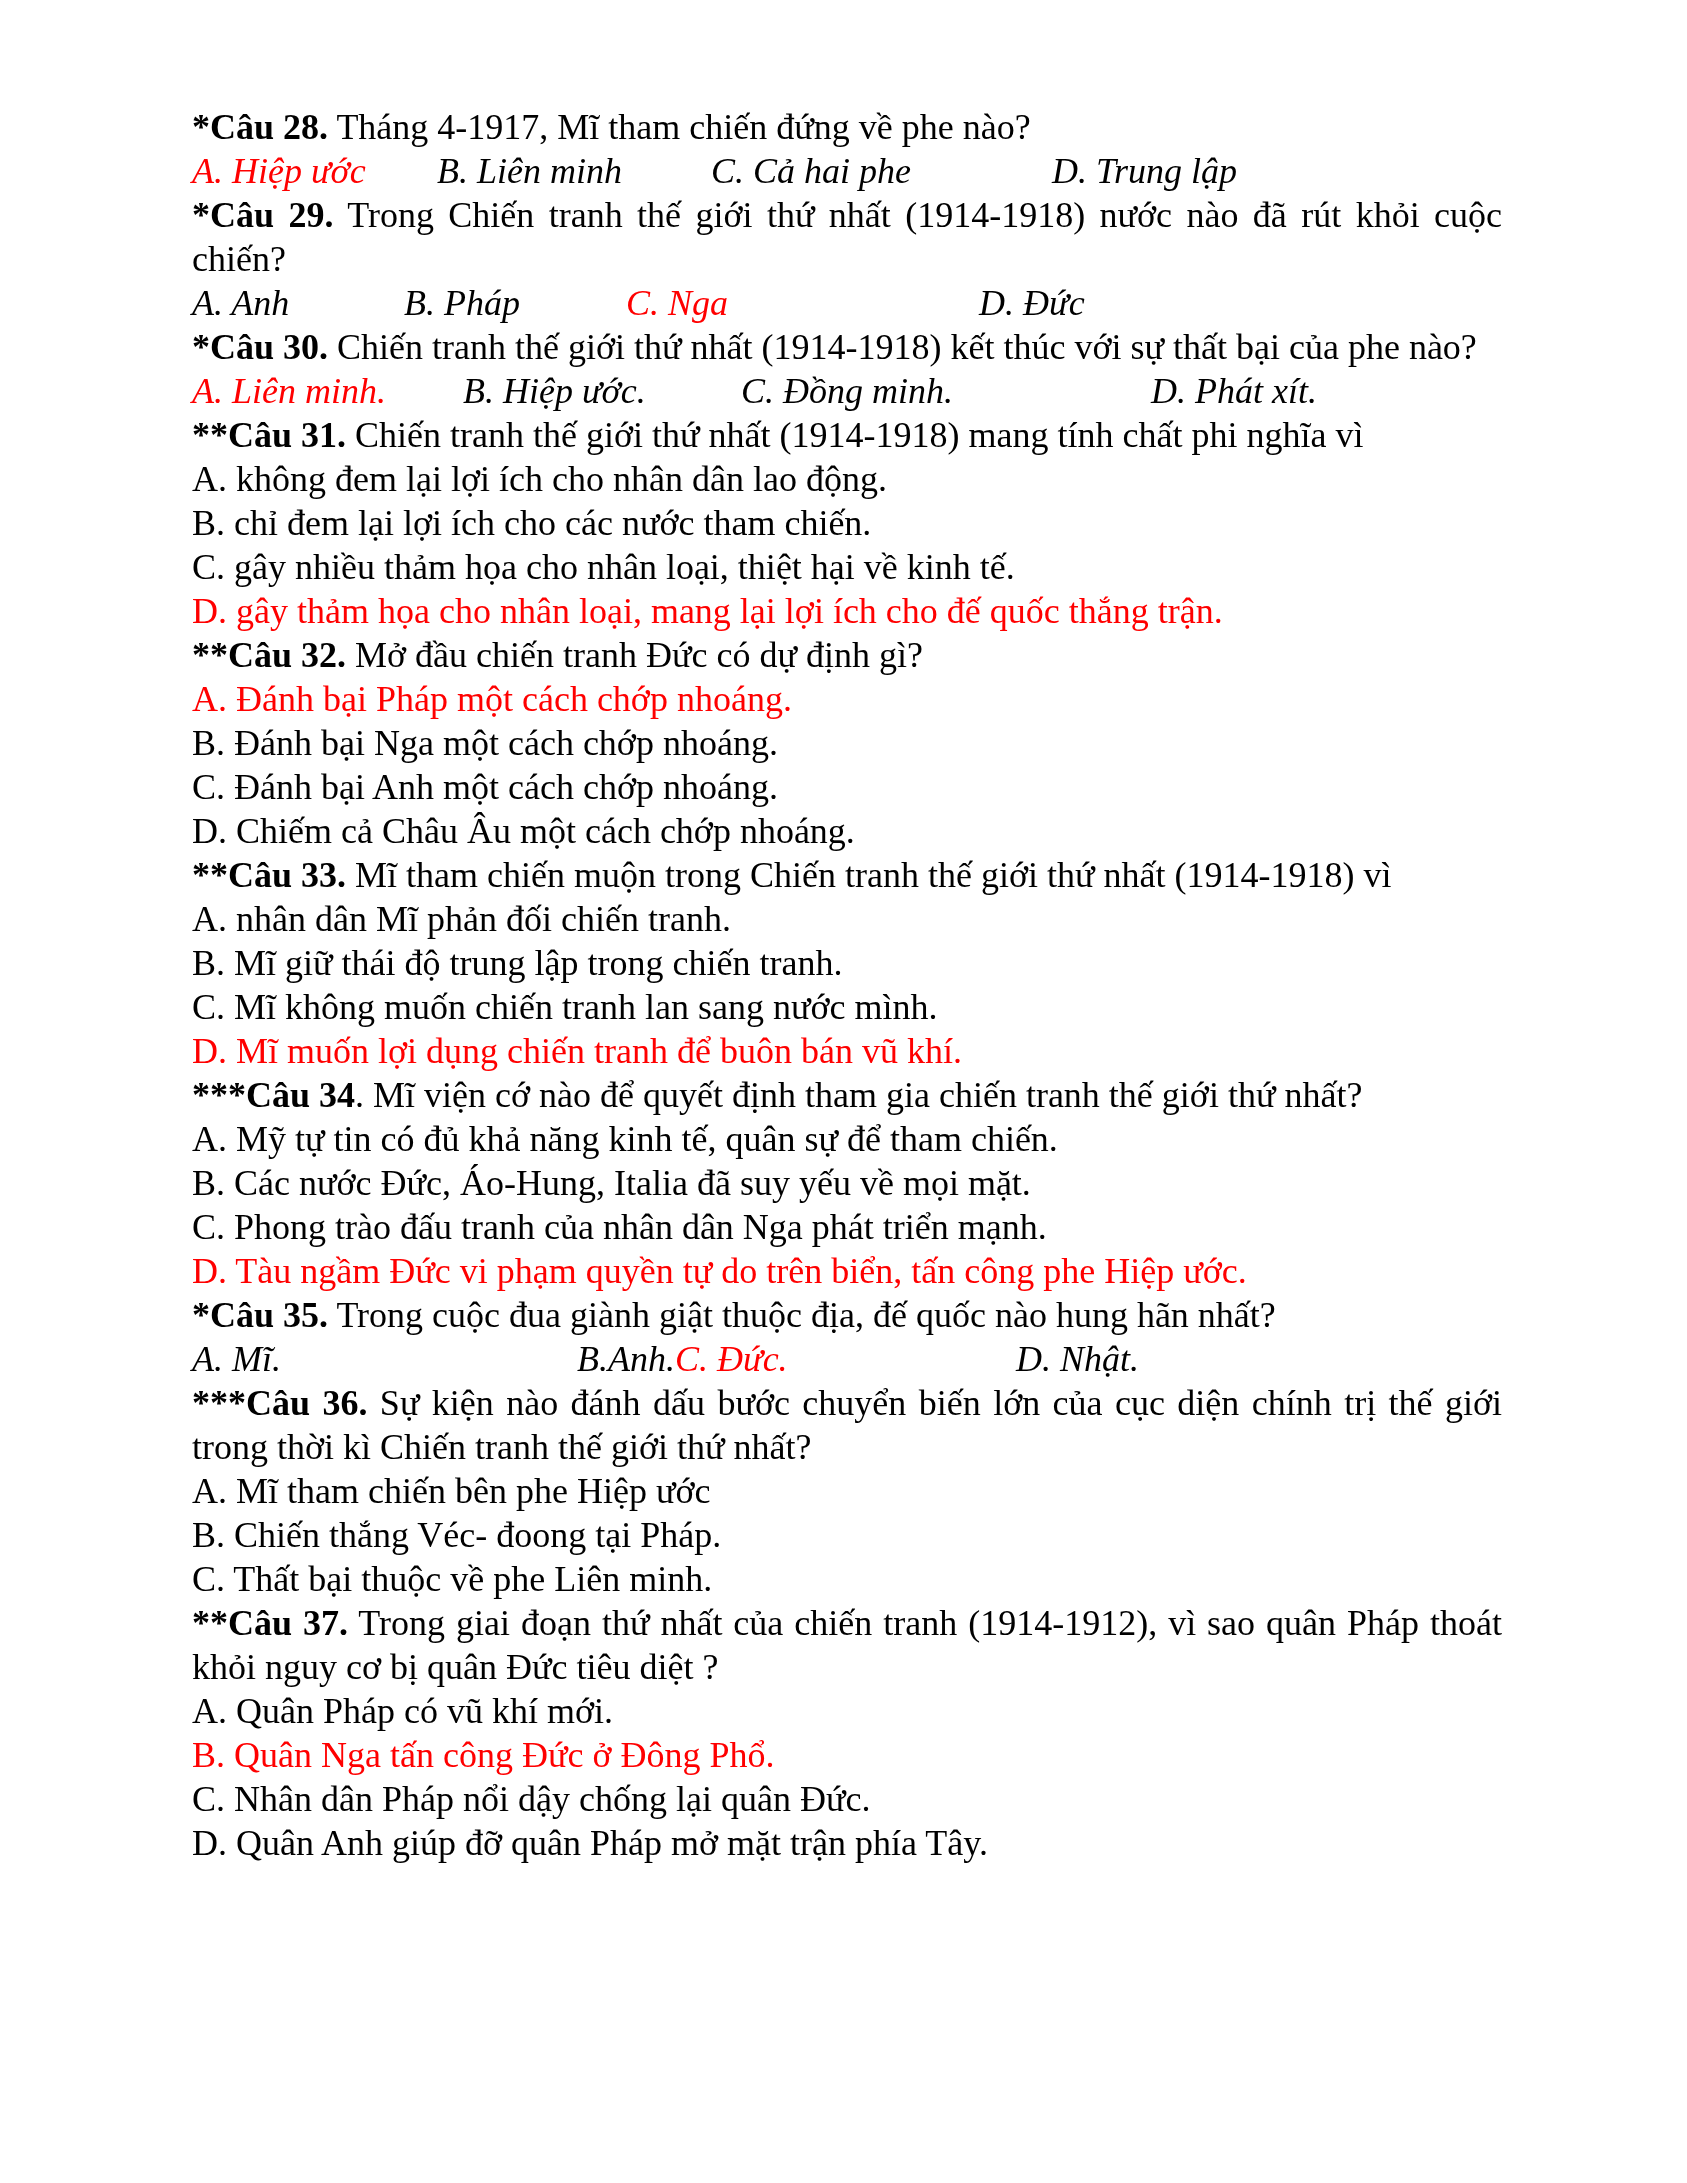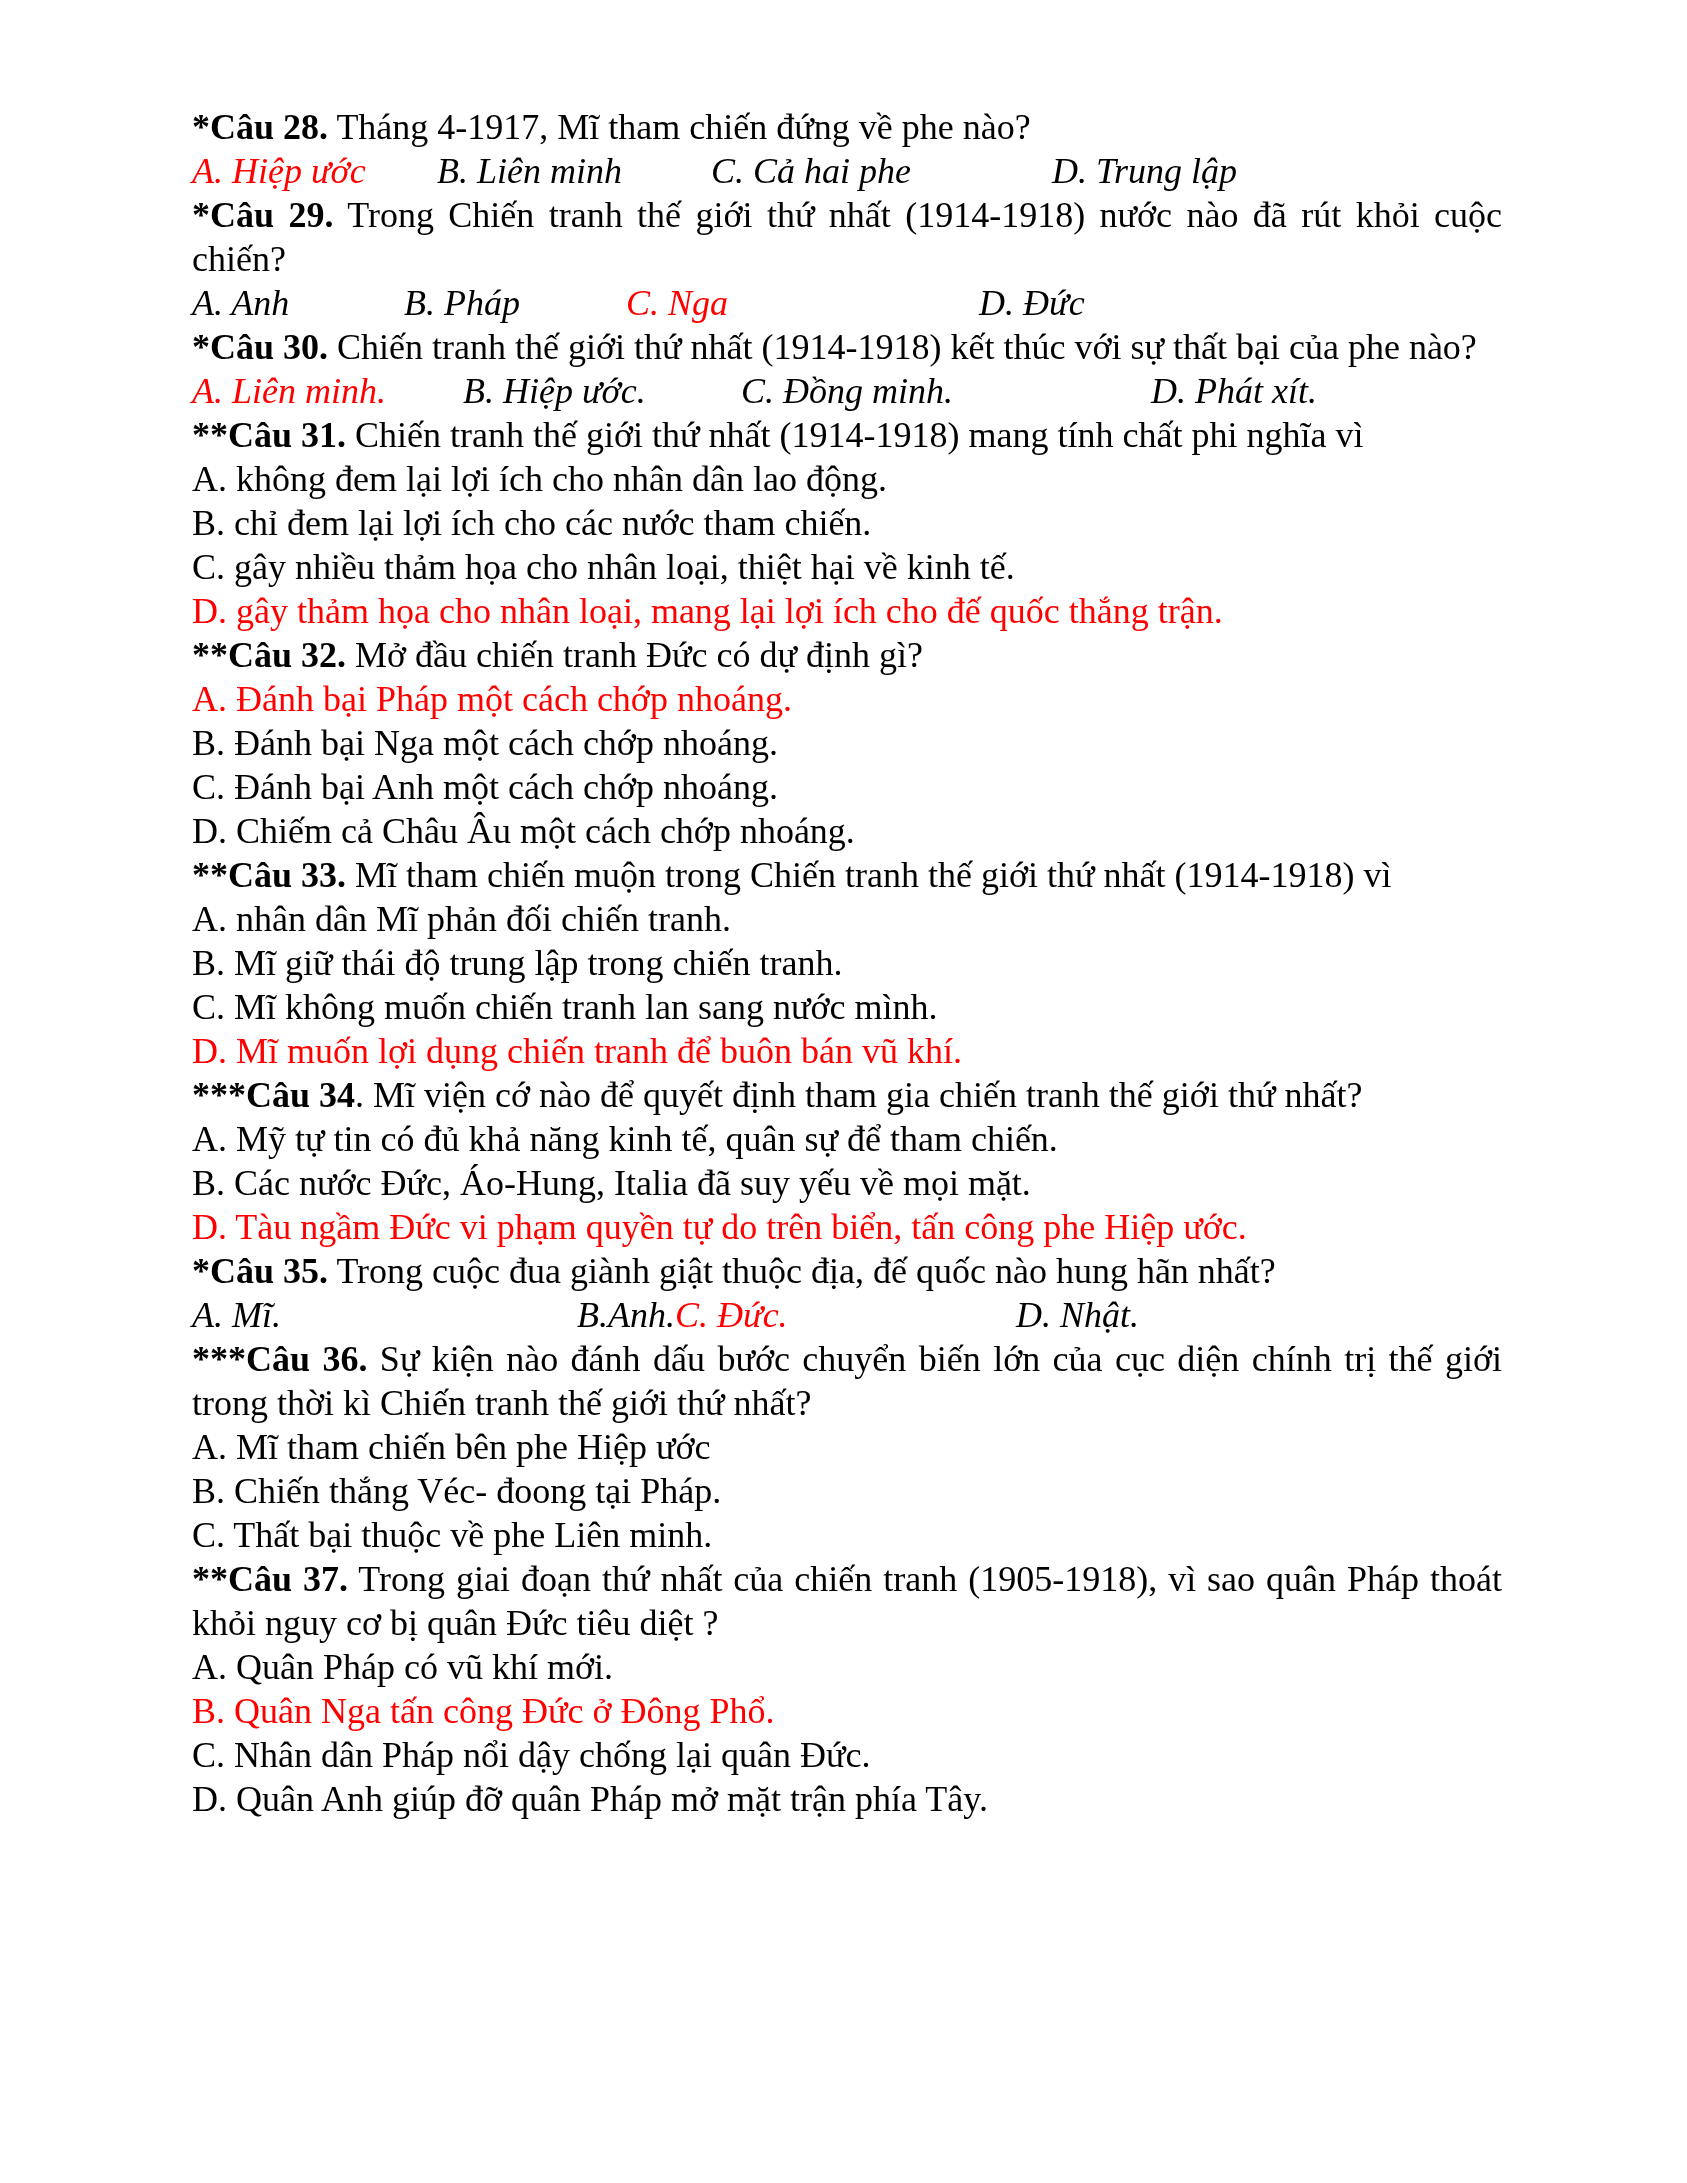--- a/index.html
+++ b/index.html
@@ -72,34 +72,35 @@
         <p class="q-text"><span class="q-label">**Câu 33.</span><span> Mĩ tham chiến muộn trong Chiến tranh thế giới thứ nhất (1914-1918) vì</span></p>
         <p class="opt-line">A. nhân dân Mĩ phản đối chiến tranh.</p>
         <p class="opt-line">B. Mĩ giữ thái độ trung lập trong chiến tranh.</p>
         <p class="opt-line">C. Mĩ không muốn chiến tranh lan sang nước mình.</p>
         <p class="opt-line red">D. Mĩ muốn lợi dụng chiến tranh để buôn bán vũ khí.</p>
       </div>
       <div>
         <p class="q-text"><span class="q-label">***Câu 34</span><span>. Mĩ viện cớ nào để quyết định tham gia chiến tranh thế giới thứ nhất?</span></p>
         <p class="opt-line">A. Mỹ tự tin có đủ khả năng kinh tế, quân sự để tham chiến.</p>
         <p class="opt-line">B. Các nước Đức, Áo-Hung, Italia đã suy yếu về mọi mặt.</p>
+        <p class="opt-line">C. Phong trào đấu tranh của nhân dân Nga phát triển mạnh.</p>
         <p class="opt-line red">D. Tàu ngầm Đức vi phạm quyền tự do trên biển, tấn công phe Hiệp ước.</p>
       </div>
       <div>
         <p class="q-text"><span class="q-label">*Câu 35.</span><span> Trong cuộc đua giành giật thuộc địa, đế quốc nào hung hãn nhất?</span></p>
         <p class="opts-inline"><span class="opt" style="width: 209px;">A. Mĩ.</span><span class="opt" style="width: 274px; text-align: right;">B.Anh.</span><span class="opt red" style="width: 341px;">C. Đức.</span><span class="opt">D. Nhật.</span></p>
       </div>
       <div>
         <p class="q-text"><span class="q-label">***Câu 36.</span><span>  Sự kiện nào đánh dấu bước chuyển biến lớn của cục diện chính trị thế giới trong thời kì Chiến tranh thế giới thứ nhất?</span></p>
         <p class="opt-line">A. Mĩ tham chiến bên phe Hiệp ước</p>
         <p class="opt-line">B. Chiến thắng Véc- đoong tại Pháp.</p>
         <p class="opt-line">C. Thất bại thuộc về phe Liên minh.</p>
       </div>
       <div>
-        <p class="q-text"><span class="q-label">**Câu 37.</span><span> Trong giai đoạn thứ nhất của chiến tranh (1905-1918), vì sao quân Pháp thoát khỏi nguy cơ bị quân Đức tiêu diệt ?</span></p>
+        <p class="q-text"><span class="q-label">**Câu 37.</span><span> Trong giai đoạn thứ nhất của chiến tranh (1914-1912), vì sao quân Pháp thoát khỏi nguy cơ bị quân Đức tiêu diệt ?</span></p>
         <p class="opt-line">A. Quân Pháp có vũ khí mới.</p>
         <p class="opt-line red">B. Quân Nga tấn công Đức ở Đông Phổ.</p>
         <p class="opt-line">C. Nhân dân Pháp nổi dậy chống lại quân Đức.</p>
         <p class="opt-line">D. Quân Anh giúp đỡ quân Pháp mở mặt trận phía Tây.</p>
       </div>
     </div>
 </div>
 
 
 </body></html>

